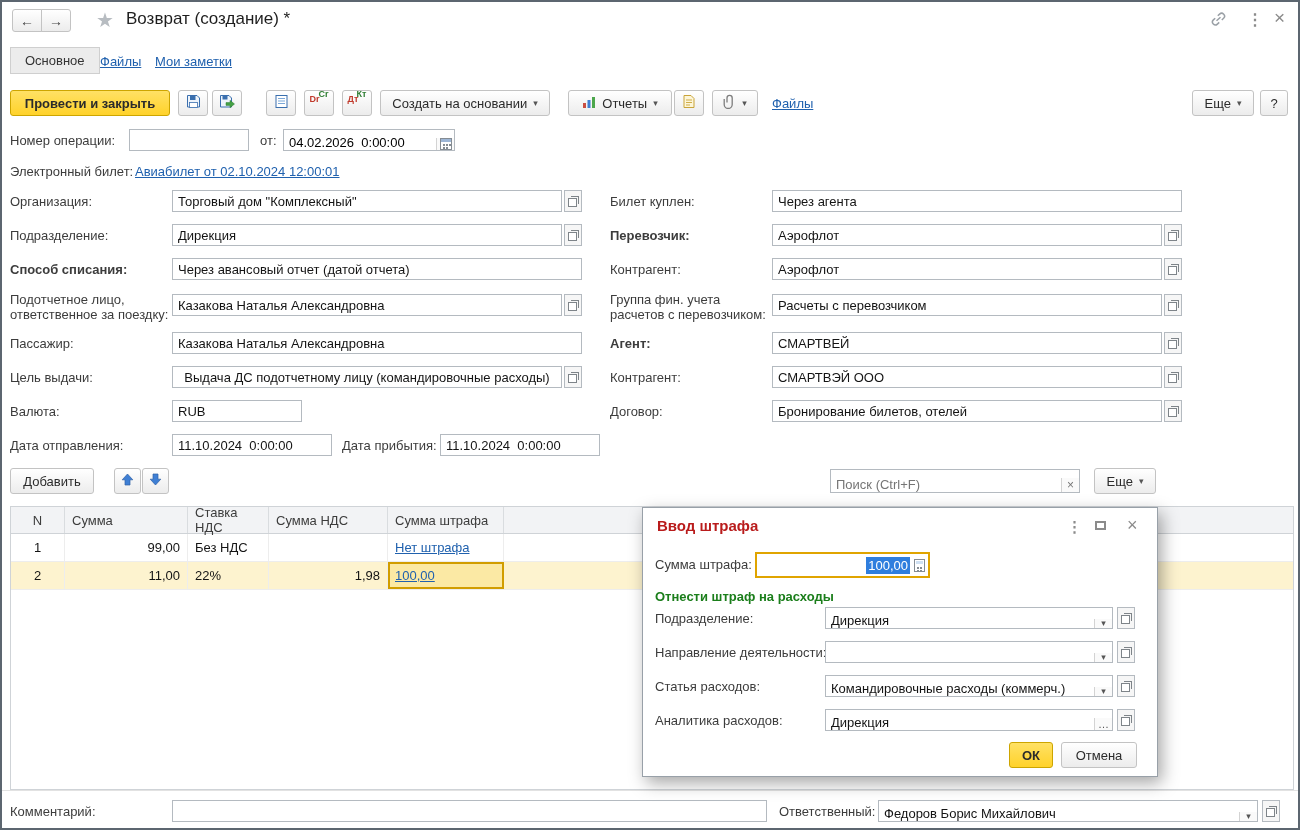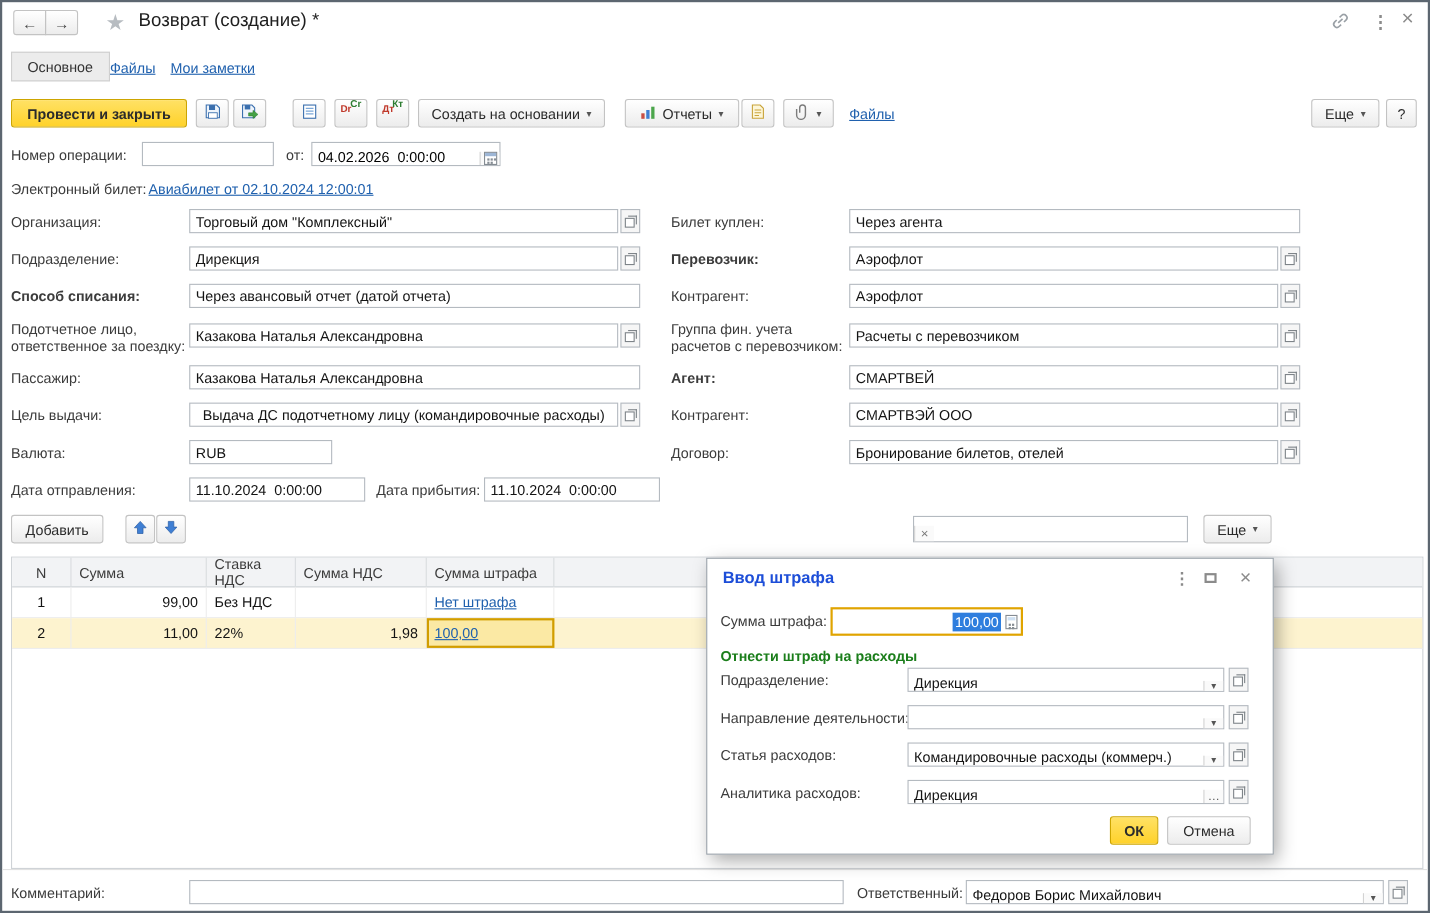--- a/index.html
+++ b/index.html
@@ -39,21 +39,21 @@
   .th{display:flex;align-items:center;padding:0 7px;font-size:13px;color:#3c3c3c;border-right:1px solid #d9dcdf;cursor:pointer}
   .trow{display:flex;height:28px;border-bottom:1px solid #ededed;cursor:pointer}
   .td{display:flex;align-items:center;padding:0 7px;font-size:13px;color:#141414;border-right:1px solid #ededed;overflow:hidden}
   .num{justify-content:flex-end}
   .ctr{justify-content:center}
   .sel-row{background:#fdf3cf}
   .cell-active{border:2px solid #d19d00;background:#fbe9a4;padding:0 5px}
   .tlink{color:#2061ae;text-decoration:underline;font-size:13px;cursor:pointer;white-space:nowrap}
   
   #dlg{position:absolute;left:640px;top:505px;width:516px;height:270px;background:#fff;border:1px solid #98a0a8;box-shadow:4px 6px 16px rgba(0,0,0,.35);z-index:10}
-  .dlg-title{position:absolute;left:14px;top:9px;font-size:15px;font-weight:bold;color:#1d4ed8}
+  .dlg-title{position:absolute;left:14px;top:9px;font-size:15px;font-weight:bold;color:#b91c1c}
   .dlg-ico{position:absolute;color:#8b8b8b;cursor:pointer;line-height:1}
   .maxico{position:absolute;width:11px;height:9px;border:2px solid #8b8b8b;cursor:pointer}
   .focusfield{position:absolute;height:26px;border:2px solid #e0a400;display:flex;align-items:center;background:#fff}
   .selval{margin-left:auto;background:#2f7ede;color:#fff;font-size:13px;padding:1px 2px}
   .green-hdr{position:absolute;font-size:13px;font-weight:bold;color:#1b7e1b}
   .hsep{position:absolute;left:0;right:0;top:788px;border-top:1px solid #e2e2e2}
 </style>
 </head>
 <body>
 
@@ -245,20 +245,21 @@
     <span><svg width="13" height="13" viewBox="0 0 13 13">
           <path d="M6.5 1 L11.8 6.8 H9 V12 H4 V6.8 H1.2 Z" fill="#3f7fd4" stroke="#2f62a8" stroke-width="0.7"></path>
         </svg></span>
   </div>
   <div class="btn iconbtn" style="left:140px;top:466px;width:27px">
     <span><svg width="13" height="13" viewBox="0 0 13 13">
           <path d="M6.5 12 L11.8 6.2 H9 V1 H4 V6.2 H1.2 Z" fill="#3f7fd4" stroke="#2f62a8" stroke-width="0.7"></path>
         </svg></span>
   </div>
   <div class="cfield" style="left:828px;top:467px;width:250px;height:24px">
+    <input placeholder="Поиск (Ctrl+F)" style="">
     <span class="seg" style="font-size:12px;color:#777">×</span>
   </div>
   <div class="btn" style="left:1092px;top:466px;width:62px">
     <span>Еще</span>
     <span class="caret">▾</span>
   </div>
 
   <div id="tbl">
     <div class="thr">
       <div class="th ctr" style="width:54px">N</div>

